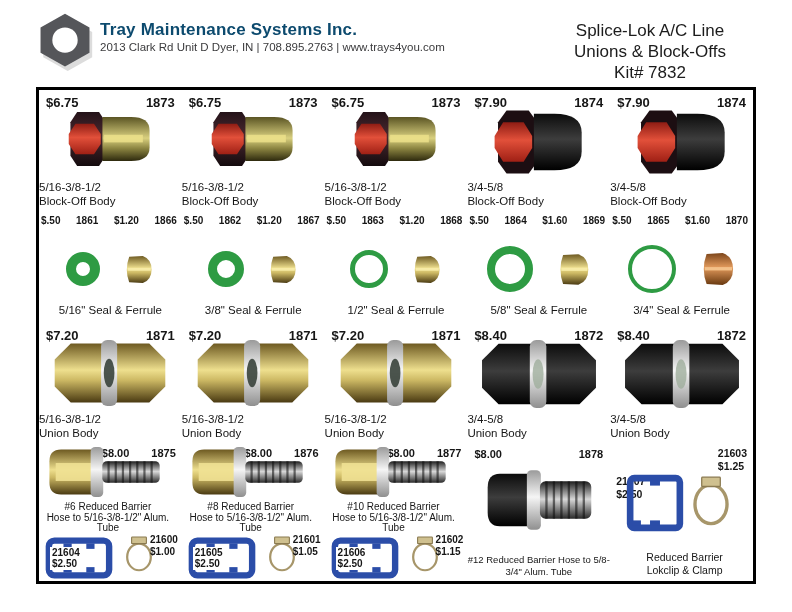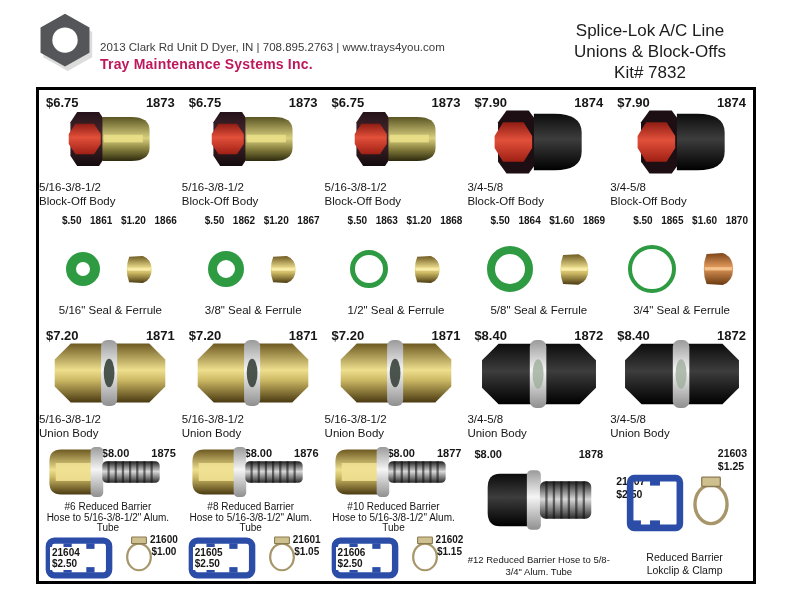--- a/index.html
+++ b/index.html
@@ -4,58 +4,58 @@
 <style>
   html,body { margin:0; padding:0; }
   body {
     width:792px; height:612px; background:#ffffff; position:relative;
     font-family:"Liberation Sans", sans-serif; color:#161616; overflow:hidden;
   }
   .page { position:absolute; inset:0; background:#fff; }
 
   
   .logo { position:absolute; left:36px; top:10px; }
-  .company-name { position:absolute; left:100px; top:20px; font-size:14px; font-weight:bold; color:#be185d; letter-spacing:0.2px;margin-top:36px; }
+  .company-name { position:absolute; left:100px; top:20px; font-size:17px; font-weight:bold; color:#0c4a6e; letter-spacing:0.2px; }
   .company-address { position:absolute; left:100px; top:41px; font-size:11.5px; color:#3b3b3d; }
   .kit-title { position:absolute; left:500px; top:20px; width:300px; text-align:center; font-size:17px; line-height:21px; color:#1c1c1c; }
 
   
   .grid {
     position:absolute; left:36px; top:87px; width:720px; height:497px;
     box-sizing:border-box; border:3px solid #000; background:#000;
     display:grid; grid-template-columns:repeat(5,1fr);
     grid-template-rows:121px 112px 120px 1fr; gap:0;
   }
   .cell { background:#fff; position:relative; overflow:hidden; }
 
   .price-tl { position:absolute; top:5px; left:7px; font-weight:bold; font-size:13px; }
   .part-tr  { position:absolute; top:5px; right:7px; font-weight:bold; font-size:13px;text-align:center; }
   .prod-img { position:absolute; top:17px; left:0; right:0; display:flex; justify-content:center; }
   .cap2 { position:absolute; bottom:3px; left:0; right:0; text-align:left; font-size:11.5px; line-height:13.5px; }
 
   
-  .quad { display:flex; justify-content:space-between; padding:4px 5px 0 23px; font-weight:bold; font-size:10px; }
+  .quad { display:flex; justify-content:space-between; padding:4px 5px 0 2px; font-weight:bold; font-size:10px; }
   .pair { position:absolute; top:30px; left:0; right:0; bottom:26px; display:flex; align-items:center; justify-content:center; gap:22px; }
   .cap1 { position:absolute; bottom:7px; left:0; right:0; text-align:center; font-size:11.5px; }
   .seal { border-radius:50%; box-sizing:border-box; border-style:solid; border-color:#2e9b43; background:#fff; }
   .seal-1 { width:34px; height:34px; border-width:10px; }
   .seal-2 { width:36px; height:36px; border-width:9px; }
   .seal-3 { width:38px; height:38px; border-width:5px; }
   .seal-4 { width:46px; height:46px; border-width:8px; }
   .seal-5 { width:48px; height:48px; border-width:4px; }
 
   
   .c4-head { position:absolute; top:4px; right:6px; font-weight:bold; font-size:11px; display:flex; gap:22px; }
   .c4-img  { position:absolute; top:3px; left:3px; }
   .c4-cap  { position:absolute; top:59px; right:5px; text-align:center; font-size:10px; line-height:10.5px; }
   .c4-bottom { position:absolute; left:0; right:0; bottom:0; height:48px; }
   .clip-wrap { position:absolute; left:5px; bottom:2px; width:70px; height:42px;margin-top:47px; }
   .clip-label { position:absolute; left:6px; top:10px; background:#fff; font-weight:bold; font-size:10px; line-height:11px; padding:0 2px 1px 2px; }
   .clamp-wrap { position:absolute; left:83px; bottom:3px; }
-  .clamp-label { position:absolute; right:4px; top:1px; text-align:center; font-weight:bold; font-size:10px; line-height:12px; }
+  .clamp-label { position:absolute; right:4px; top:1px; text-align:left; font-weight:bold; font-size:10px; line-height:12px; }
 
   .tl-2line { position:absolute; top:4px; left:6px; font-weight:bold; font-size:10.5px; line-height:12.5px;margin-top:28px; }
   .tr-2line { position:absolute; top:4px; right:6px; font-weight:bold; font-size:10.5px; line-height:12.5px; text-align:left; }
   .center-img { position:absolute; top:26px; left:0; right:0; display:flex; justify-content:center; }
   .cap-small { position:absolute; bottom:4px; left:0; right:0; text-align:center; font-size:9.5px; line-height:11.5px; }
   .cap-clip { position:absolute; bottom:4px; left:0; right:0; text-align:center; font-size:10.5px; line-height:13px;padding-left:6px; }
   .clip5 { position:absolute; left:15px; top:31px; }
   .clamp5 { position:absolute; right:20px; top:30px; }
 </style>
 </head>

